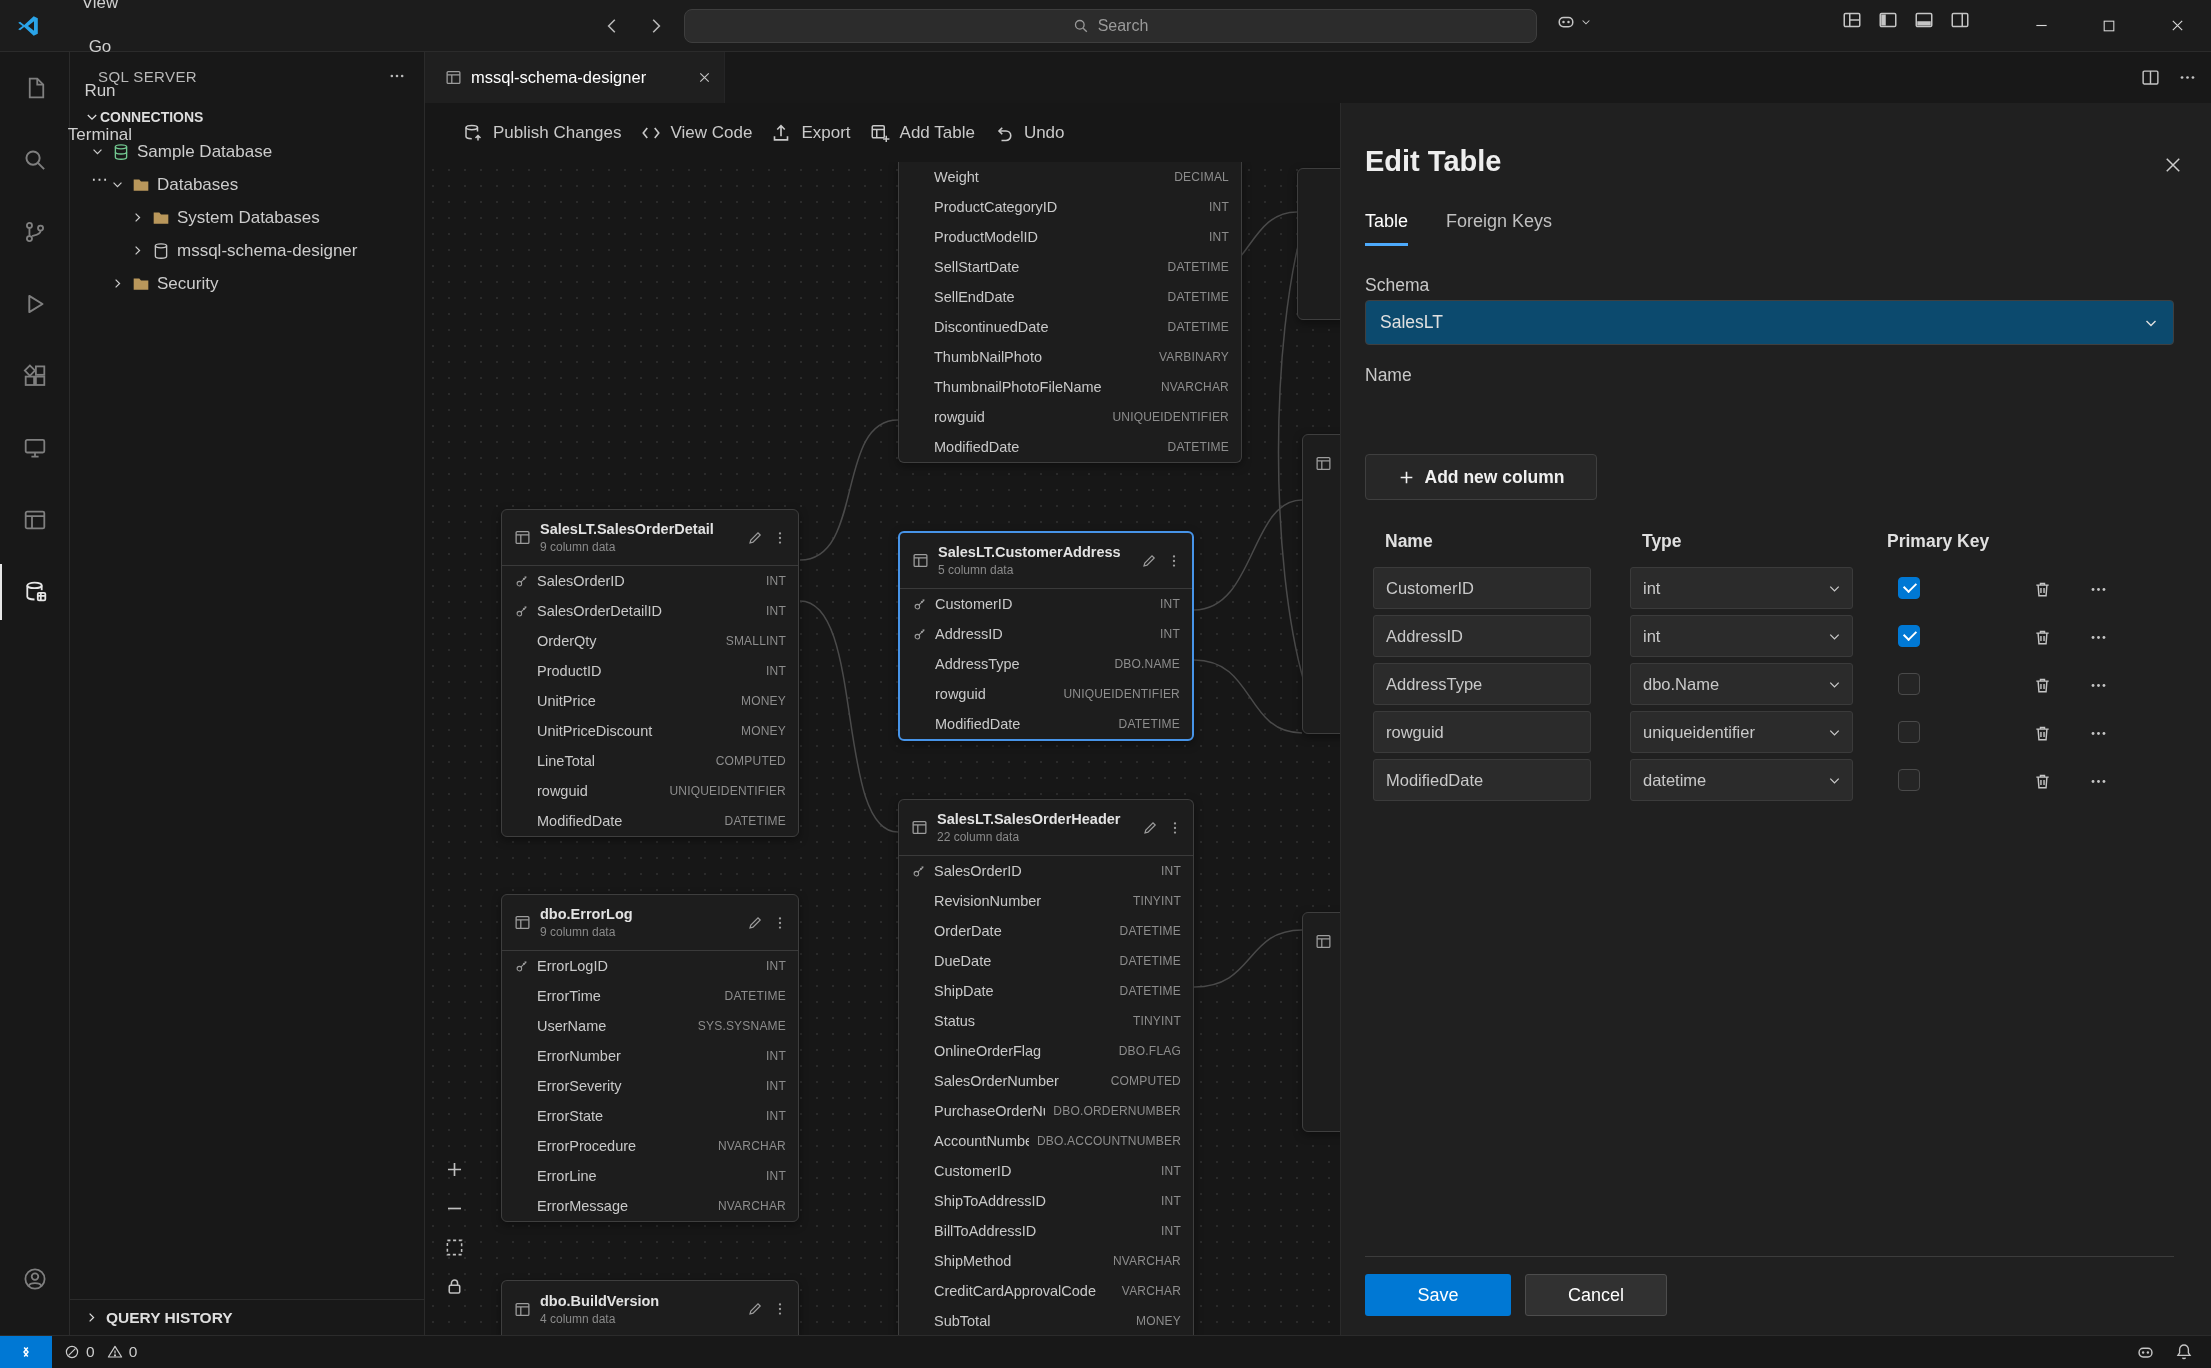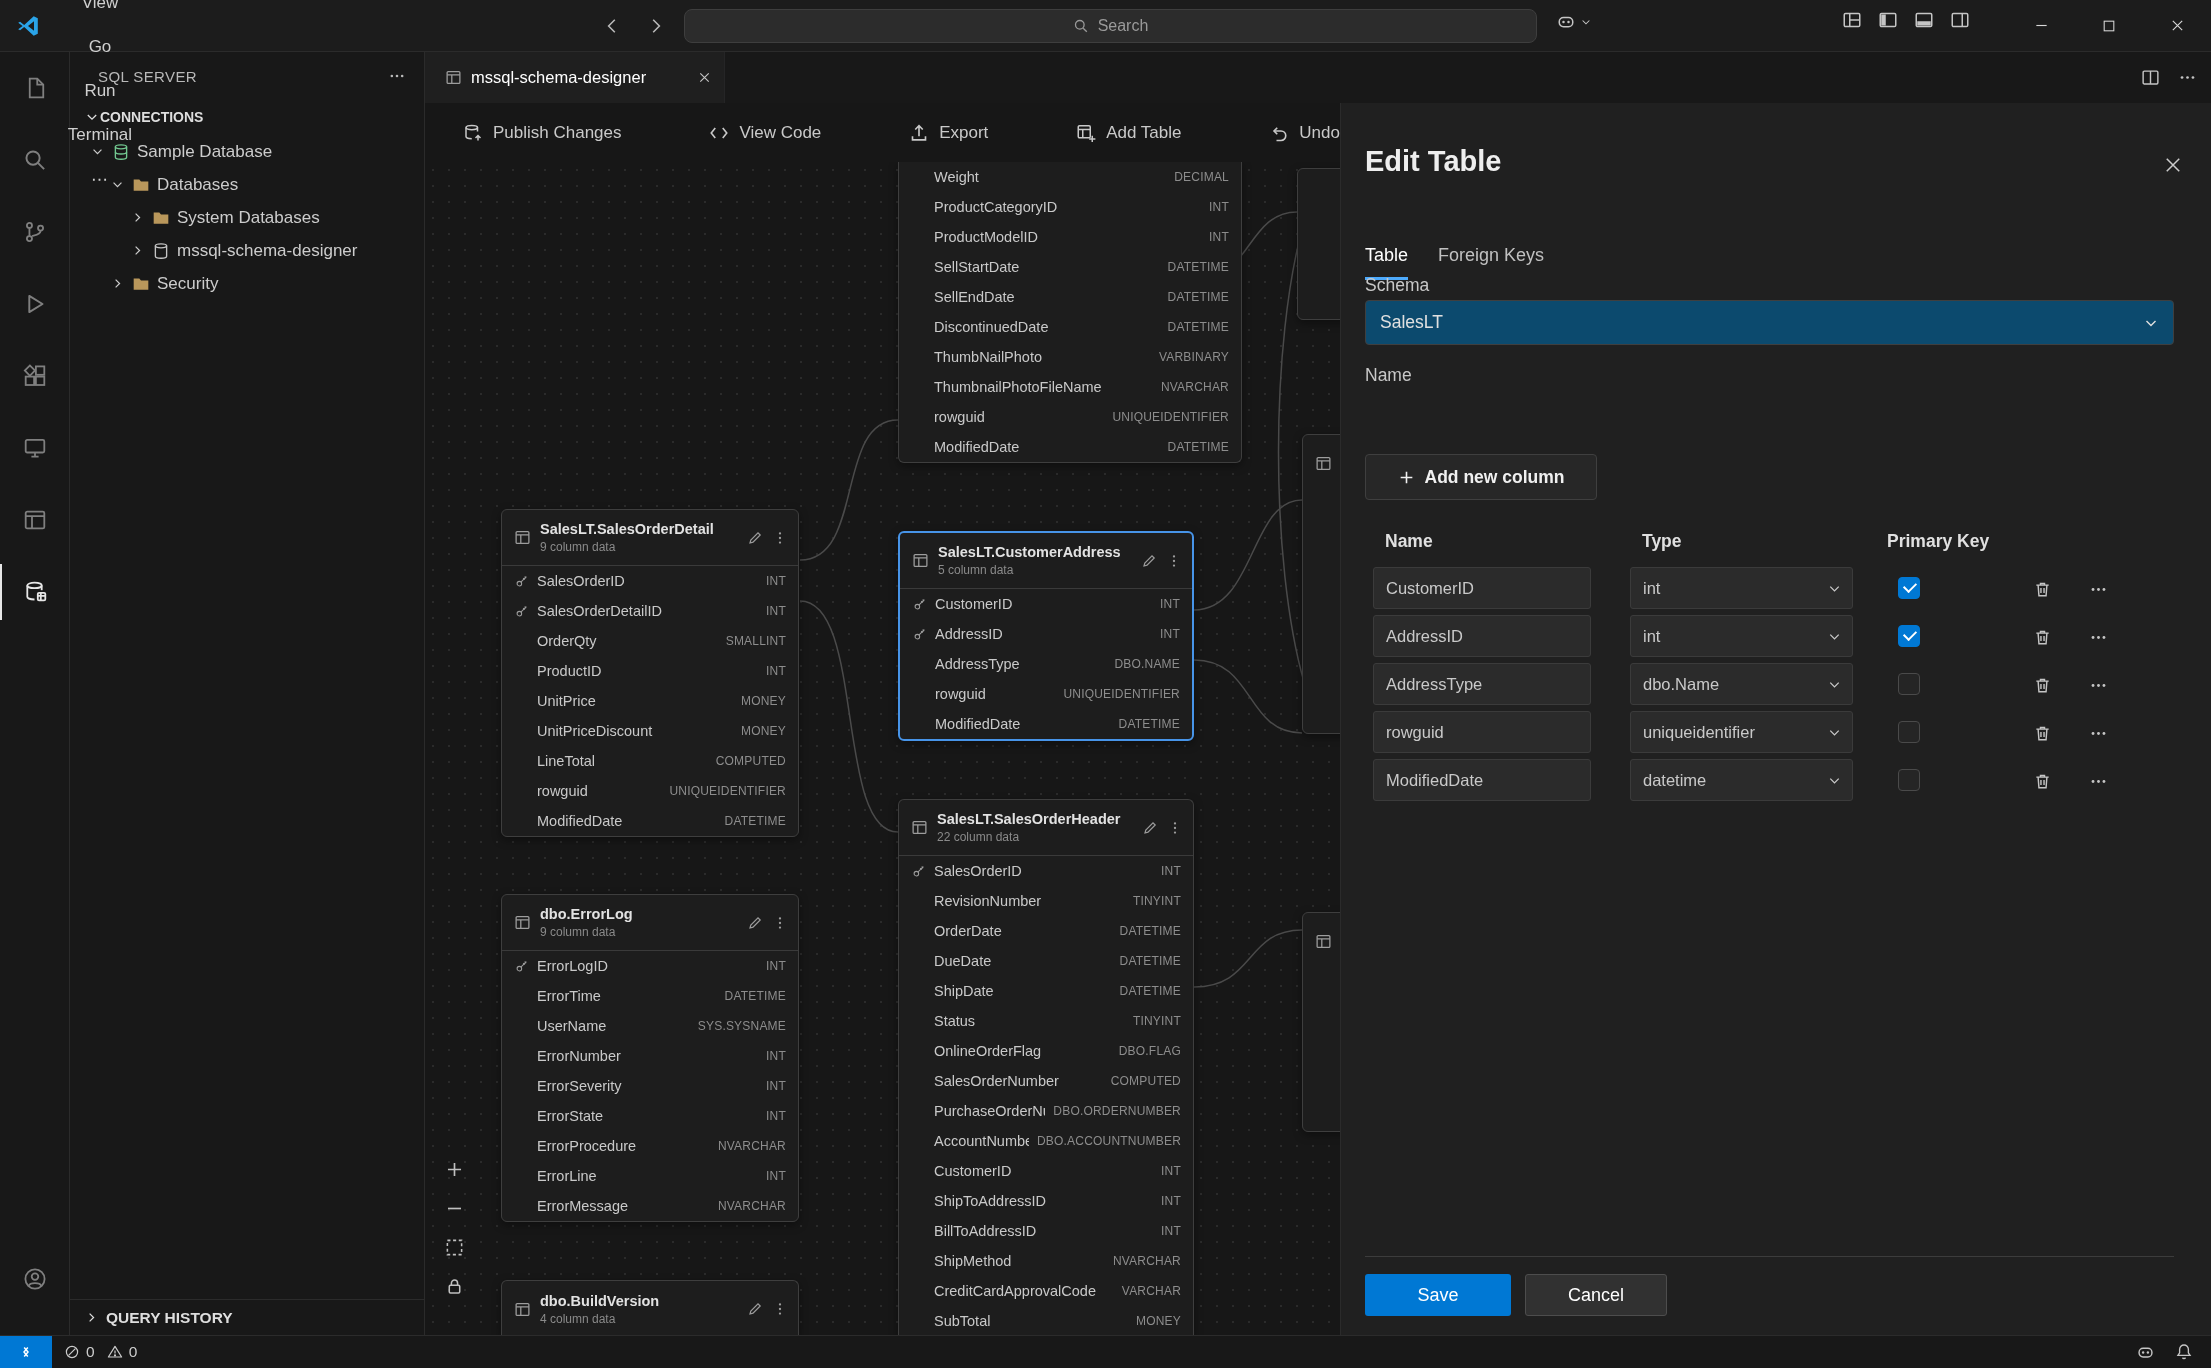--- a/index.html
+++ b/index.html
@@ -39,21 +39,21 @@
   .sb-bottom{position:absolute;left:0;bottom:0;width:355px;height:36px;border-top:1px solid #2b2b2b;display:flex;align-items:center;gap:7px;padding-left:14px;font-weight:bold;font-size:15.5px;color:#dedede;}
 
   
   .tabbar{position:absolute;left:425px;top:52px;width:1786px;height:51px;background:#181818;display:flex;z-index:30;}
   .tab{width:300px;height:51px;background:#1f1f1f;border-right:1px solid #252526;display:flex;align-items:center;gap:9px;padding:0 12px 0 20px;color:#ffffff;font-size:16.5px;}
   .tab-close{margin-left:auto;color:#c5c5c5;display:flex;}
   .tab-actions{position:absolute;right:14px;top:0;height:51px;display:flex;align-items:center;gap:18px;color:#c5c5c5;}
 
   
   .webview{position:absolute;left:425px;top:103px;width:1786px;height:1232px;background:#171717;overflow:hidden;}
-  .designer-toolbar{position:absolute;left:0;top:0;width:915px;height:59px;display:flex;align-items:center;gap:28px;padding-left:38px;z-index:6;justify-content:space-between;}
+  .designer-toolbar{position:absolute;left:0;top:0;width:915px;height:59px;display:flex;align-items:center;gap:19px;padding-left:38px;z-index:6;}
   .dt-btn{display:flex;align-items:center;gap:10px;color:#c9c9c9;font-size:17px;white-space:nowrap;}
   .canvas{position:absolute;left:0;top:59px;width:1786px;height:1173px;background-image:radial-gradient(#2b2b2b 1.3px,transparent 1.3px);background-size:16px 16px;overflow:hidden;}
   .lines{position:absolute;left:0;top:0;}
 
   
   .tnode{position:absolute;background:#1d1d1d;border:1px solid #3e3e3e;border-radius:6px;box-shadow:0 3px 10px rgba(0,0,0,.4);}
   .tnode.selected{border:2px solid #4794e8;}
   .tnode.cut-top{border-top:none;border-top-left-radius:0;border-top-right-radius:0;}
   .tnode.cut-bottom{border-bottom:none;border-bottom-left-radius:0;border-bottom-right-radius:0;}
   .thead{display:flex;align-items:center;height:56px;padding:0 10px 0 12px;border-bottom:1px solid #3a3a3a;gap:9px;}
@@ -67,21 +67,21 @@
   .cname{flex:1;font-size:14.5px;color:#c9c9c9;white-space:nowrap;overflow:hidden;}
   .ctype{font-size:12px;color:#8d8d8d;letter-spacing:.2px;white-space:nowrap;margin-left:8px;}
 
   .zoomctl{position:absolute;left:14px;top:992px;display:flex;flex-direction:column;gap:9px;align-items:center;color:#c0c0c0;}
   .zbtn{width:30px;height:30px;display:flex;align-items:center;justify-content:center;}
 
   
   .panel{position:absolute;left:915px;top:0;width:871px;height:1232px;background:#202020;border-left:1px solid #2b2b2b;z-index:10;}
   .p-title{position:absolute;left:24px;top:42px;font-size:29px;font-weight:600;color:#eeeeee;}
   .p-close{position:absolute;left:818px;top:48px;width:28px;height:28px;display:flex;align-items:center;justify-content:center;color:#cccccc;}
-  .p-tabs{position:absolute;left:24px;top:108px;display:flex;gap:30px;margin-top:34px;}
+  .p-tabs{position:absolute;left:24px;top:108px;display:flex;gap:38px;}
   .p-tab{font-size:18px;color:#c0c0c0;padding-bottom:11px;}
   .p-tab.active{color:#ffffff;border-bottom:3px solid #4daafc;}
   .p-label{position:absolute;left:24px;font-size:17.5px;color:#c8c8c8;}
   .p-select,.p-input{position:absolute;left:24px;width:809px;height:45px;background:#0c4a6e;border:1px solid #3f3f3f;border-radius:4px;display:flex;align-items:center;padding:0 14px;color:#e0e0e0;font-size:17.5px;}
   .p-select .sp{flex:1;}
   .p-addbtn{position:absolute;left:24px;top:351px;width:232px;height:46px;background:#272727;border:1px solid #3f3f3f;border-radius:4px;display:flex;align-items:center;justify-content:center;gap:10px;color:#f0f0f0;font-size:17.5px;font-weight:600;}
   .ghead{position:absolute;top:428px;font-size:17.5px;font-weight:600;color:#e0e0e0;}
   .grid-rows{position:absolute;left:0;top:464px;width:871px;}
   .grow{position:relative;height:42px;margin-bottom:6px;}
   .ginput{position:absolute;left:32px;top:0;width:218px;height:42px;background:#2b2b2b;border:1px solid #3b3b3b;border-radius:3px;display:flex;align-items:center;padding:0 12px;font-size:16.5px;color:#c9c9c9;}

